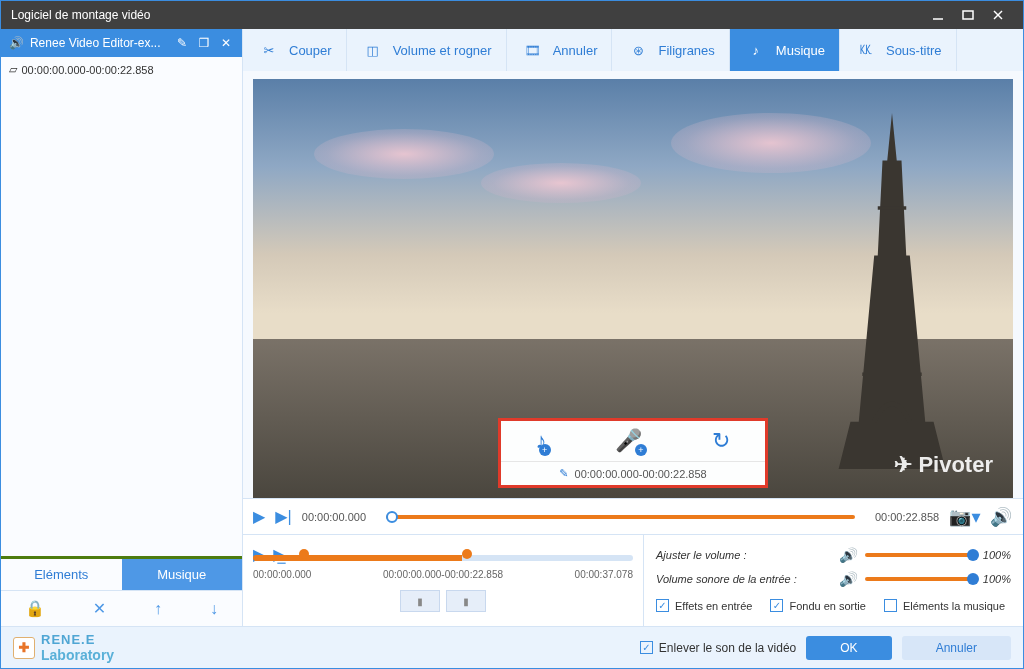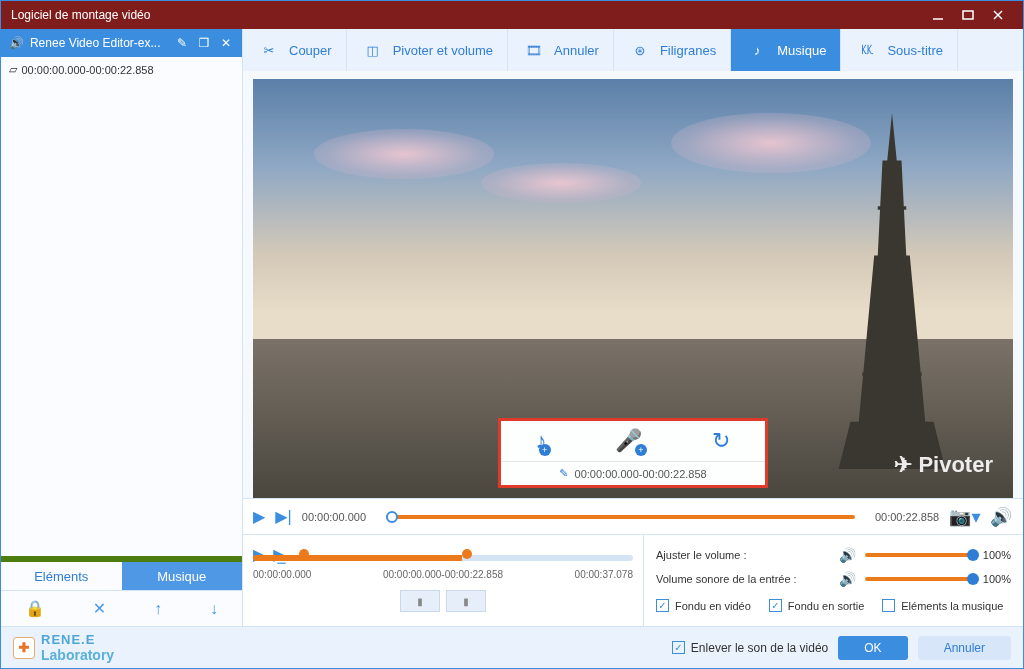--- a/index.html
+++ b/index.html
@@ -1,30 +1,30 @@
 <!DOCTYPE html>
 <html><head>
 <meta charset="utf-8">
 <style>
 * { margin: 0; padding: 0; box-sizing: border-box; font-family: "Segoe UI", Tahoma, sans-serif; }
 body { width: 1024px; height: 669px; overflow: hidden; background: #fff; border: 1px solid #3b8de0; position: relative; }
 
-.titlebar { height: 28px; background: #7f1d1d; color: #fff; display: flex; align-items: center; padding: 0 10px; font-size: 12px; }
+.titlebar { height: 28px; background: #404040; color: #fff; display: flex; align-items: center; padding: 0 10px; font-size: 12px; }
 .titlebar .title { flex: 1; }
 .titlebar .win-btn { width: 30px; height: 20px; display: flex; align-items: center; justify-content: center; cursor: pointer; }
 
 .main { display: flex; height: calc(100% - 28px - 42px); }
 
 .sidebar { width: 242px; background: #fafcff; border-right: 1px solid #d5e4f5; display: flex; flex-direction: column; }
 .file-row { height: 28px; background: #3b8de0; color: #fff; display: flex; align-items: center; padding: 0 8px; font-size: 12px; gap: 6px; }
 .file-row .name { flex: 1; overflow: hidden; text-overflow: ellipsis; white-space: nowrap; }
 .file-row .ico { width: 16px; height: 16px; display: flex; align-items: center; justify-content: center; cursor: pointer; }
 .clip-row { padding: 6px 8px; font-size: 11px; color: #333; display: flex; align-items: center; gap: 4px; }
 .spacer { flex: 1; }
-.side-tabs { display: flex; height: 34px; border-top: 6px solid #4d7c0f; text-align: right; }
+.side-tabs { display: flex; height: 34px; border-top: 3px solid #4d7c0f; text-align: right; }
 .side-tab { flex: 1; display: flex; align-items: center; justify-content: center; font-size: 13px; color: #2f7dd5; cursor: pointer; }
 .side-tab.active { background: #4e98e6; color: #fff; }
 .side-tools { height: 36px; border-top: 1px solid #d5e4f5; display: flex; align-items: center; justify-content: space-around; }
 .tool-ico { color: #4e98e6; font-size: 16px; cursor: pointer; }
 
 .content { flex: 1; display: flex; flex-direction: column; background: #fff; }
 .toolbar { height: 42px; background: #eaf3fd; display: flex; align-items: stretch; }
 .tb-item { display: flex; align-items: center; gap: 8px; padding: 0 14px; font-size: 13px; color: #2f7dd5; cursor: pointer; border-right: 1px solid #d5e4f5; }
 .tb-item.active { background: #3b8de0; color: #fff; }
 .tb-item .tb-ico { width: 24px; height: 24px; display: flex; align-items: center; justify-content: center; }
@@ -52,33 +52,33 @@
 .timeline-area { height: 92px; border-top: 1px solid #d5e4f5; display: flex; }
 .tl-left { flex: 1; padding: 6px 10px; position: relative; }
 .tl-track { height: 6px; background: linear-gradient(to right, #ec7a1a 0%, #ec7a1a 55%, #d5e4f5 55%); border-radius: 3px; margin-top: 14px; position: relative; }
 .tl-mark { position: absolute; top: -6px; width: 10px; height: 10px; background: #ec7a1a; border-radius: 50%; }
 .tl-labels { display: flex; justify-content: space-between; font-size: 10px; color: #666; margin-top: 8px; }
 .tl-segs { display: flex; gap: 6px; margin-top: 10px; justify-content: center; }
 .tl-seg { width: 40px; height: 22px; background: #e6eef9; border: 1px solid #c8d8ee; display: flex; align-items: center; justify-content: center; color: #888; font-size: 10px; }
 .tl-play { position: absolute; left: 10px; top: 10px; display: flex; gap: 8px; }
 
 .tl-right { width: 380px; border-left: 1px solid #d5e4f5; padding: 8px 12px; font-size: 11px; color: #333; }
-.vol-row { display: flex; align-items: center; gap: 8px; height: 24px; }
+.vol-row { display: flex; align-items: center; gap: 8px; height: 24px; font-style: italic; }
 .vol-row .lbl { flex: 1; }
 .vol-slider { width: 110px; height: 4px; background: #ec7a1a; border-radius: 2px; position: relative; }
 .vol-slider .thumb { position: absolute; right: -4px; top: -4px; width: 12px; height: 12px; background: #2f7dd5; border-radius: 50%; }
 .chk-row { display: flex; align-items: center; gap: 6px; margin-top: 8px; font-size: 11px; }
 .chk { width: 13px; height: 13px; border: 1px solid #3b8de0; display: inline-flex; align-items: center; justify-content: center; color: #3b8de0; font-size: 10px; }
 
 .footer { position: absolute; bottom: 0; left: 0; right: 0; height: 42px; background: #eaf3fd; border-top: 1px solid #d5e4f5; display: flex; align-items: center; padding: 0 12px; gap: 10px; }
 .logo { display: flex; align-items: center; gap: 6px; color: #4fa6d4; font-size: 13px; font-weight: 700; }
 .logo .cross { width: 22px; height: 22px; background: #fff; border: 1px solid #e0b070; border-radius: 3px; display: flex; align-items: center; justify-content: center; color: #e87428; font-weight: 900; }
 .footer-spacer { flex: 1; }
 .footer-chk { display: flex; align-items: center; gap: 6px; font-size: 12px; color: #333; }
-.btn { height: 24px; padding: 0 26px; border-radius: 3px; font-size: 12px; cursor: pointer; display: flex; align-items: center; justify-content: center; }
+.btn { height: 24px; padding: 0 34px; border-radius: 3px; font-size: 12px; cursor: pointer; display: flex; align-items: center; justify-content: center; }
 .btn-ok { background: #3b8de0; color: #fff; }
 .btn-cancel { background: #d7e6f8; color: #2f7dd5; }
 .vol-ico { color: #2f7dd5; font-size: 14px; }
 </style>
 </head>
 <body>
 
 <div class="titlebar">
   <span class="title">Logiciel de montage vidéo</span>
   <div class="win-btn">
@@ -126,21 +126,21 @@
   </div>
 
   <div class="content">
     <div class="toolbar">
       <div class="tb-item">
           <span class="tb-ico">✂</span>
           <span>Couper</span>
         </div>
       <div class="tb-item">
           <span class="tb-ico">◫</span>
-          <span>Pivoter et volume</span>
+          <span>Volume et rogner</span>
         </div>
       <div class="tb-item">
           <span class="tb-ico">🎞</span>
           <span>Annuler</span>
         </div>
       <div class="tb-item">
           <span class="tb-ico">⊛</span>
           <span>Filigranes</span>
         </div>
       <div class="tb-item active">
@@ -229,21 +229,21 @@
         <div class="vol-row">
           <span class="lbl">Volume sonore de la entrée :</span>
           <span class="vol-ico">🔊</span>
           <div class="vol-slider">
               <div class="thumb"></div>
             </div>
           <span>100%</span>
         </div>
         <div class="chk-row">
           <span class="chk">✓</span>
-          <span>Fondu en vidéo</span>
+          <span>Effets en entrée</span>
           <span style="width:6px"></span>
           <span class="chk">✓</span>
           <span>Fondu en sortie</span>
           <span style="width:6px"></span>
           <span class="chk"></span>
           <span>Eléments la musique</span>
         </div>
       </div>
     </div>
   </div>

